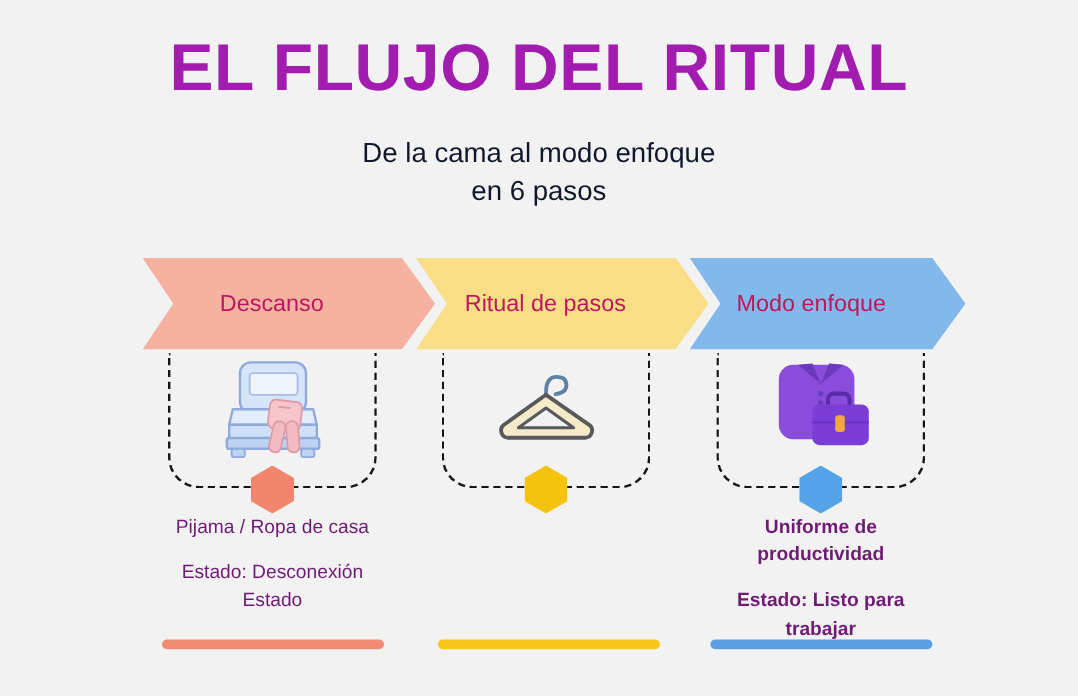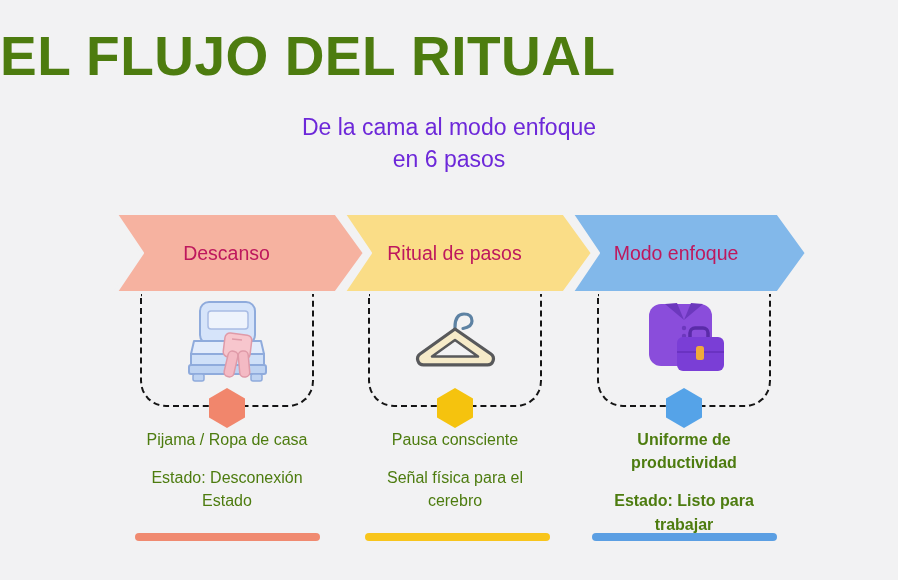--- a/index.html
+++ b/index.html
@@ -10,33 +10,33 @@
     height: 580px;
     background: #f2f2f3;
     font-family: "Liberation Sans", sans-serif;
     overflow: hidden;
     margin: 0 auto;
   }
   
   .title {
     position: absolute;
     top: 24px; left: 0; width: 898px;
-    text-align: left;
+    text-align: center;
     font-size: 55px;
     font-weight: 900;
     letter-spacing: 0.5px;
-    color: #4d7c0f;
+    color: #a21caf;
   }
   .subtitle {
     position: absolute;
     top: 112px; left: 0; width: 898px;
     text-align: center;
     font-size: 23px;
     line-height: 1.38;
-    color: #6d28d9;
+    color: #0f172a;
   }
   
   .arrows-svg { position: absolute; left: 112px; top: 210px; }
   .arrow-label {
     position: absolute;
     top: 211px; height: 84px;
     display: flex; align-items: center; justify-content: center;
     padding-right: 26px;
     font-size: 19.5px;
     font-weight: 500;
@@ -74,21 +74,21 @@
   .hexagon.h1 { left: 209px; }
   .hexagon.h2 { left: 437px; }
   .hexagon.h3 { left: 666px; }
   
   .step-text {
     position: absolute;
     top: 428px; width: 220px;
     text-align: center;
     font-size: 16px;
     line-height: 1.45;
-    color: #4d7c0f;
+    color: #701a75;
   }
   .step-text.t1 { left: 117px; }
   .step-text.t2 { left: 345px; }
   .step-text.t3 { left: 574px; font-weight: bold; }
   .step-text .line { max-width: 186px; margin: 0 auto; }
   .step-text .line + .line { margin-top: 15px; }
   
   .underline-bar {
     position: absolute;
     top: 533px; height: 8px; width: 185px;
@@ -160,24 +160,20 @@
   </svg>
 
   <div class="hexagon h1" style="background-color: rgb(241, 134, 108);"></div>
   <div class="hexagon h2" style="background-color: rgb(245, 195, 14);"></div>
   <div class="hexagon h3" style="background-color: rgb(85, 163, 232);"></div>
 
   <div class="step-text t1">
     <div class="line">Pijama / Ropa de casa</div>
     <div class="line">Estado: Desconexión Estado</div>
   </div>
-  <div class="step-text t2">
-    <div class="line">Pausa consciente</div>
-    <div class="line">Señal física para el cerebro</div>
-  </div>
   <div class="step-text t3">
     <div class="line">Uniforme de productividad</div>
     <div class="line">Estado: Listo para trabajar</div>
   </div>
 
   <div class="underline-bar u1" style="background-color: rgb(240, 138, 112);"></div>
   <div class="underline-bar u2" style="background-color: rgb(248, 197, 27);"></div>
   <div class="underline-bar u3" style="background-color: rgb(91, 159, 227);"></div>
 
 </div>

